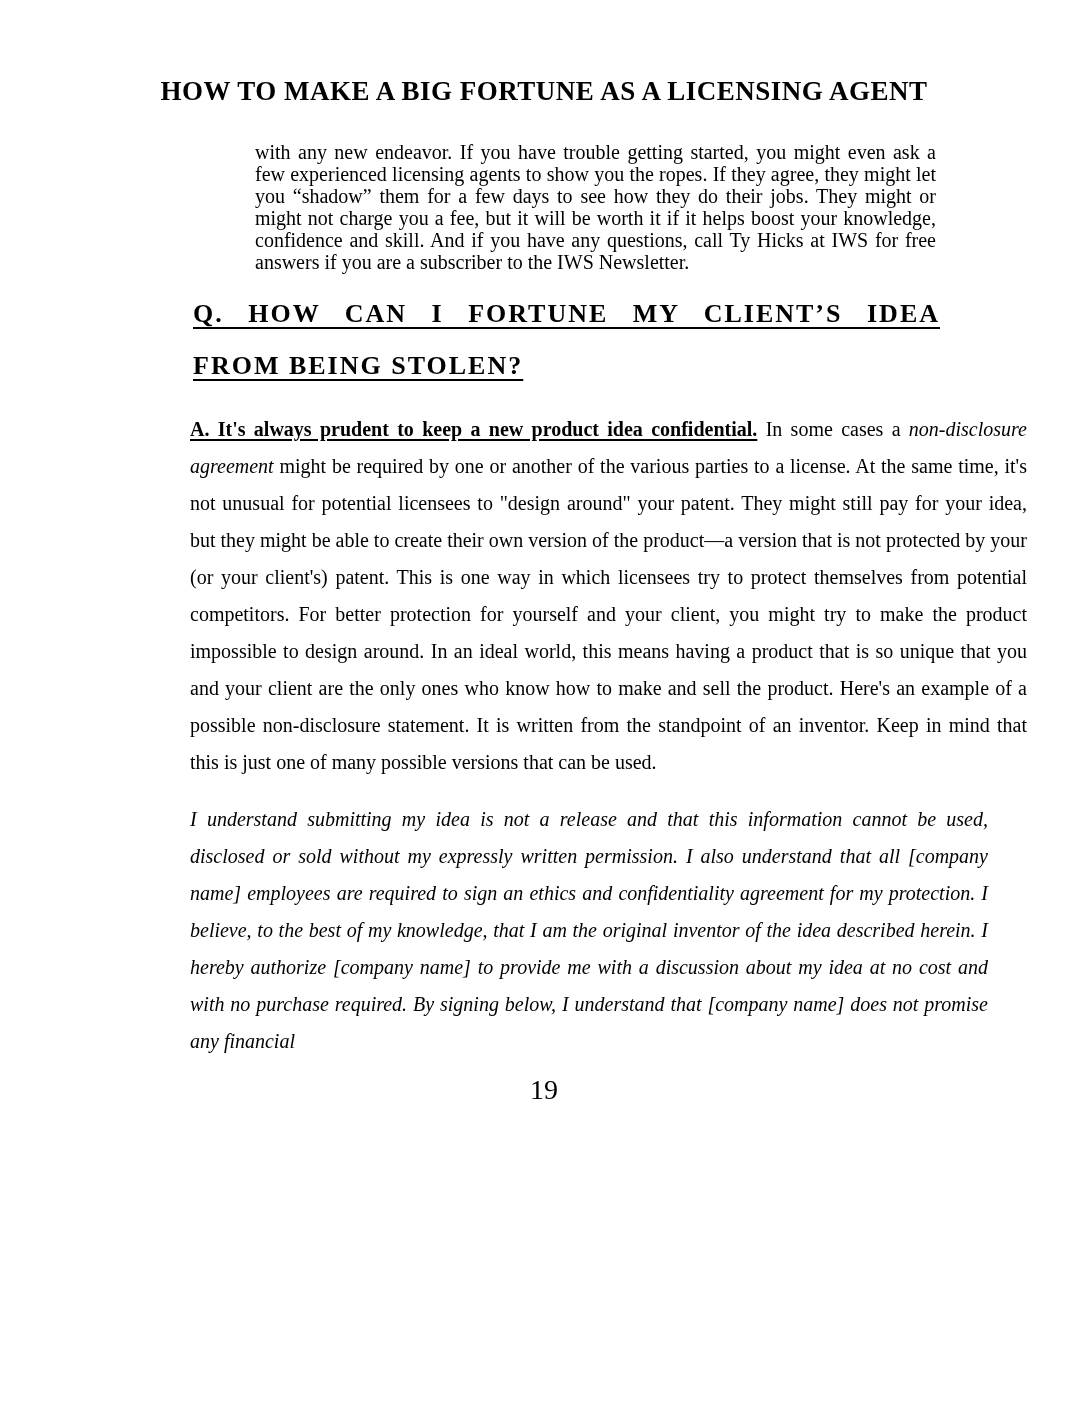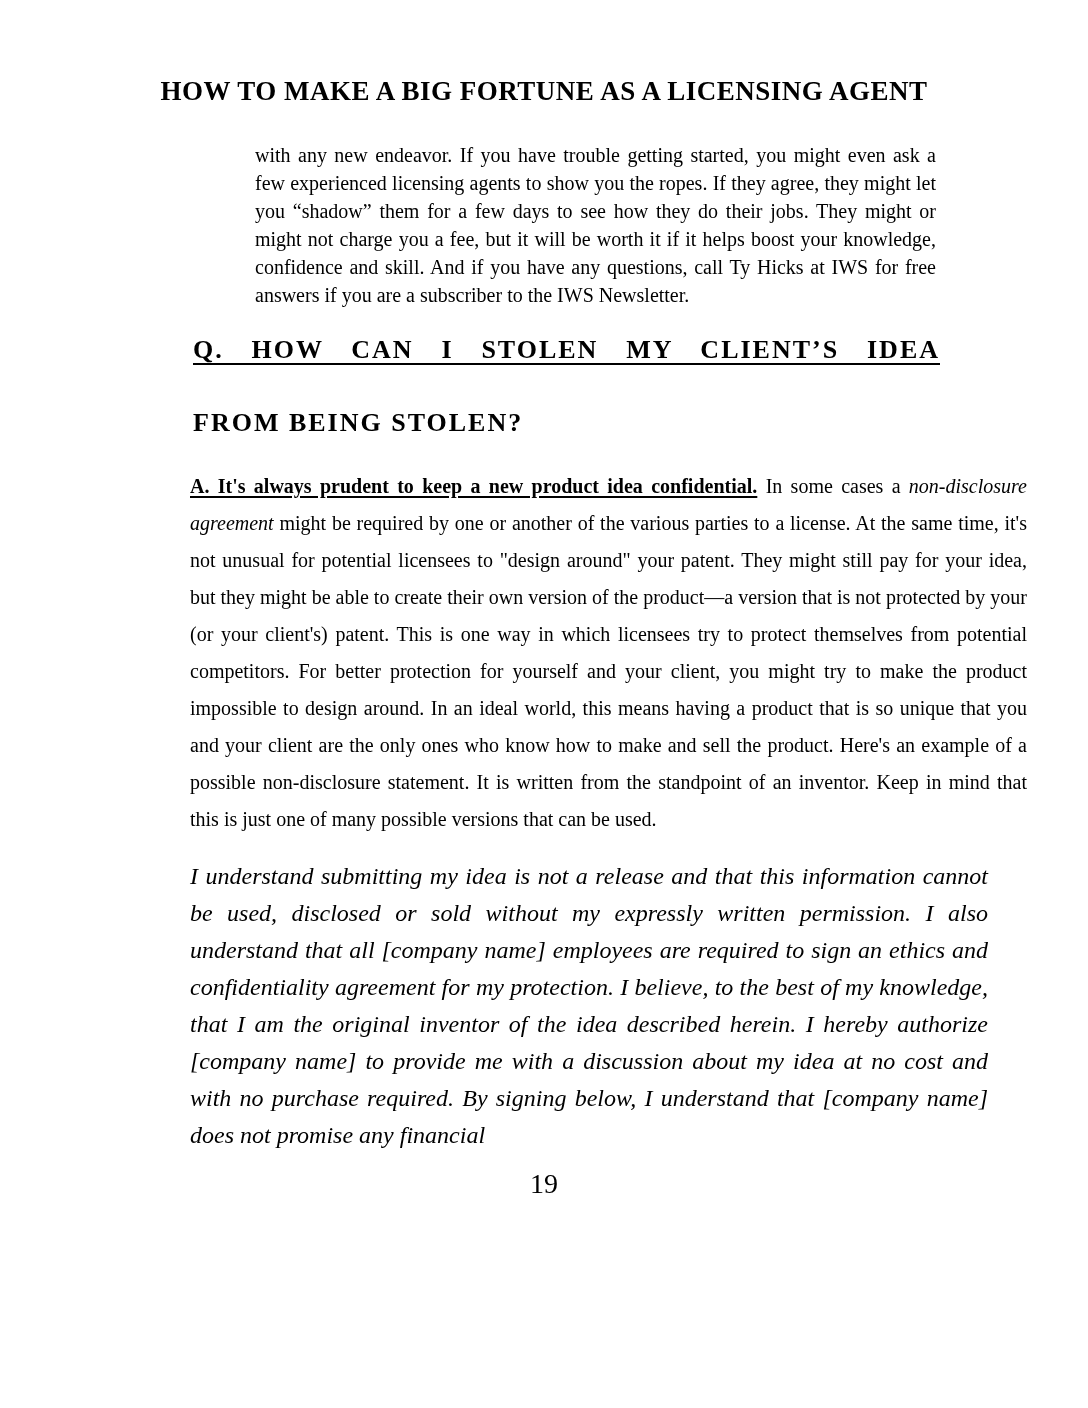--- a/index.html
+++ b/index.html
@@ -21,77 +21,78 @@
     margin: 76px 0 0 0;
     text-align: center;
     font-size: 27px;
     font-weight: bold;
     letter-spacing: 0.5px;
     white-space: nowrap;
   }
   .intro-paragraph {
     margin: 34px 152px 0 255px;
     font-size: 20px;
-    line-height: 28px;
+    line-height: 22px;
     text-align: justify;
   }
   .q-heading {
     margin: 26px 148px 0 193px;
     font-size: 26px;
     font-weight: bold;
     letter-spacing: 2px;
   }
   .q-heading-line1 {
     text-align: justify;
     text-align-last: justify;
     text-decoration: underline;
     text-underline-offset: 5px;
   }
   .q-heading-line2 {
-    margin-top: 43px;
+    margin-top: 22px;
+    text-decoration: underline;
     text-underline-offset: 5px;
   }
   .answer-paragraph {
     margin: 30px 61px 0 190px;
     font-size: 20px;
     line-height: 37px;
     text-align: justify;
   }
   .answer-lead {
     font-weight: bold;
     text-decoration: underline;
     text-underline-offset: 3px;
   }
   .italic-phrase {
     font-style: italic;
   }
   .nda-paragraph {
     margin: 20px 100px 0 190px;
-    font-size: 24px;
+    font-size: 20px;
     line-height: 37px;
     text-align: justify;
     font-style: italic;
   }
   .page-number {
     margin-top: 14px;
     text-align: center;
     font-size: 28px;
   }
 </style>
 </head>
 <body>
 
 <div class="page">
 
   <h1 class="doc-title">HOW TO MAKE A BIG FORTUNE AS A LICENSING AGENT</h1>
 
   <p class="intro-paragraph">with any new endeavor. If you have trouble getting started, you might even ask a few experienced licensing agents to show you the ropes. If they agree, they might let you “shadow” them for a few days to see how they do their jobs. They might or might not charge you a fee, but it will be worth it if it helps boost your knowledge, confidence and skill.  And if you have any questions, call Ty Hicks at IWS for free answers if you are a subscriber to the IWS Newsletter.</p>
 
   <div class="q-heading">
-    <div class="q-heading-line1">Q. HOW CAN I STOLEN MY CLIENT’S IDEA</div>
+    <div class="q-heading-line1">Q. HOW CAN I FORTUNE MY CLIENT’S IDEA</div>
     <div class="q-heading-line2">FROM BEING STOLEN?</div>
   </div>
 
   <p class="answer-paragraph"><span class="answer-lead">A. It's always prudent to keep a new product idea confidential.</span><span> In some cases a </span><span class="italic-phrase">non-disclosure agreement</span><span> might be required by one or another of the various parties to a license.  At the same time, it's not unusual for potential licensees to "design around" your patent. They might still pay for your idea, but they might be able to create their own version of the product—a version that is not protected by your (or your client's) patent. This is one way in which licensees try to protect themselves from potential competitors.  For better protection for yourself and your client, you might try to make the product impossible to design around. In an ideal world, this means having a product that is so unique that you and your client are the only ones who know how to make and sell the product. Here's an example of a possible non-disclosure statement. It is written from the standpoint of an inventor. Keep in mind that this is just one of many possible versions that can be used.</span></p>
 
   <p class="nda-paragraph">I understand submitting my idea is not a release and that this information cannot be used, disclosed or sold without my expressly written permission. I also understand that all [company name] employees are required to sign an ethics and confidentiality agreement for my protection. I believe, to the best of my knowledge, that I am the original inventor of the idea described herein. I hereby authorize [company name] to provide me with a discussion about my idea at no cost and with no purchase required. By signing below, I understand that [company name] does not promise any financial</p>
 
   <div class="page-number">19</div>
 
 </div>

